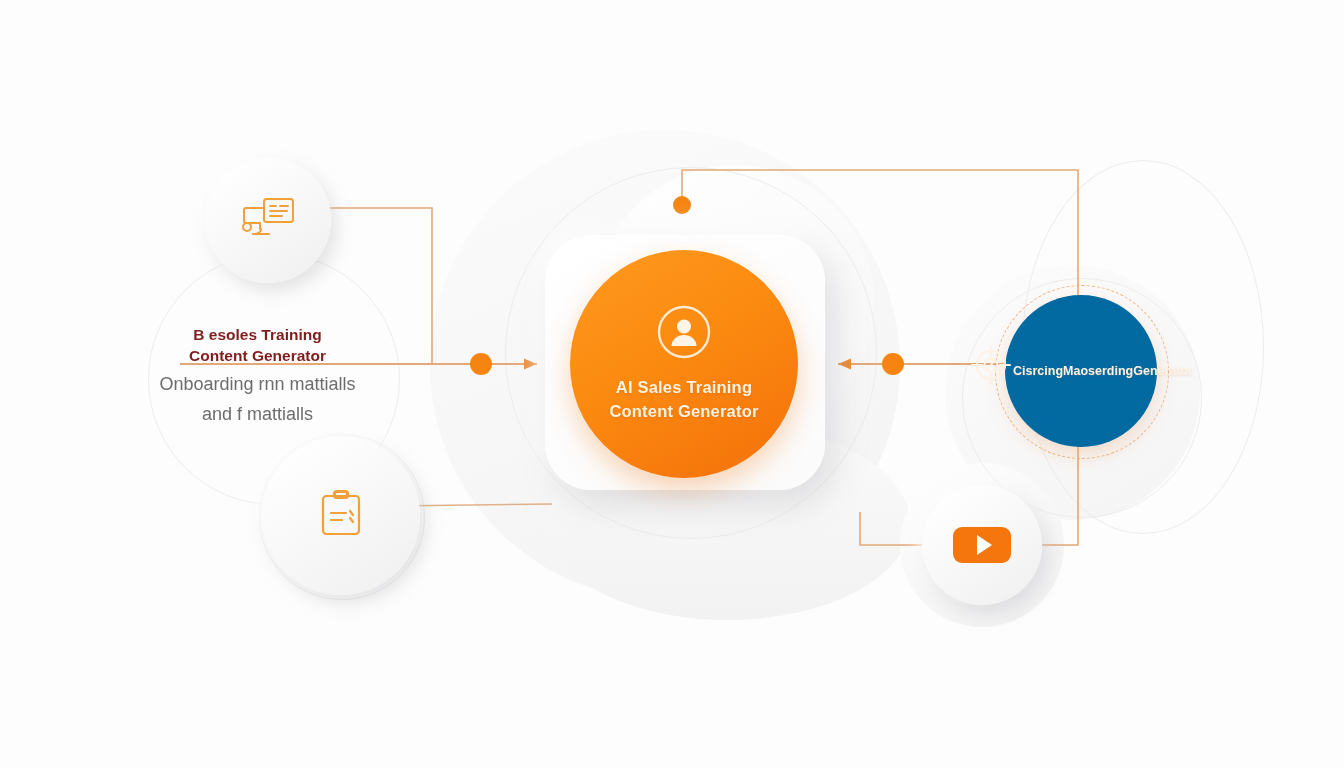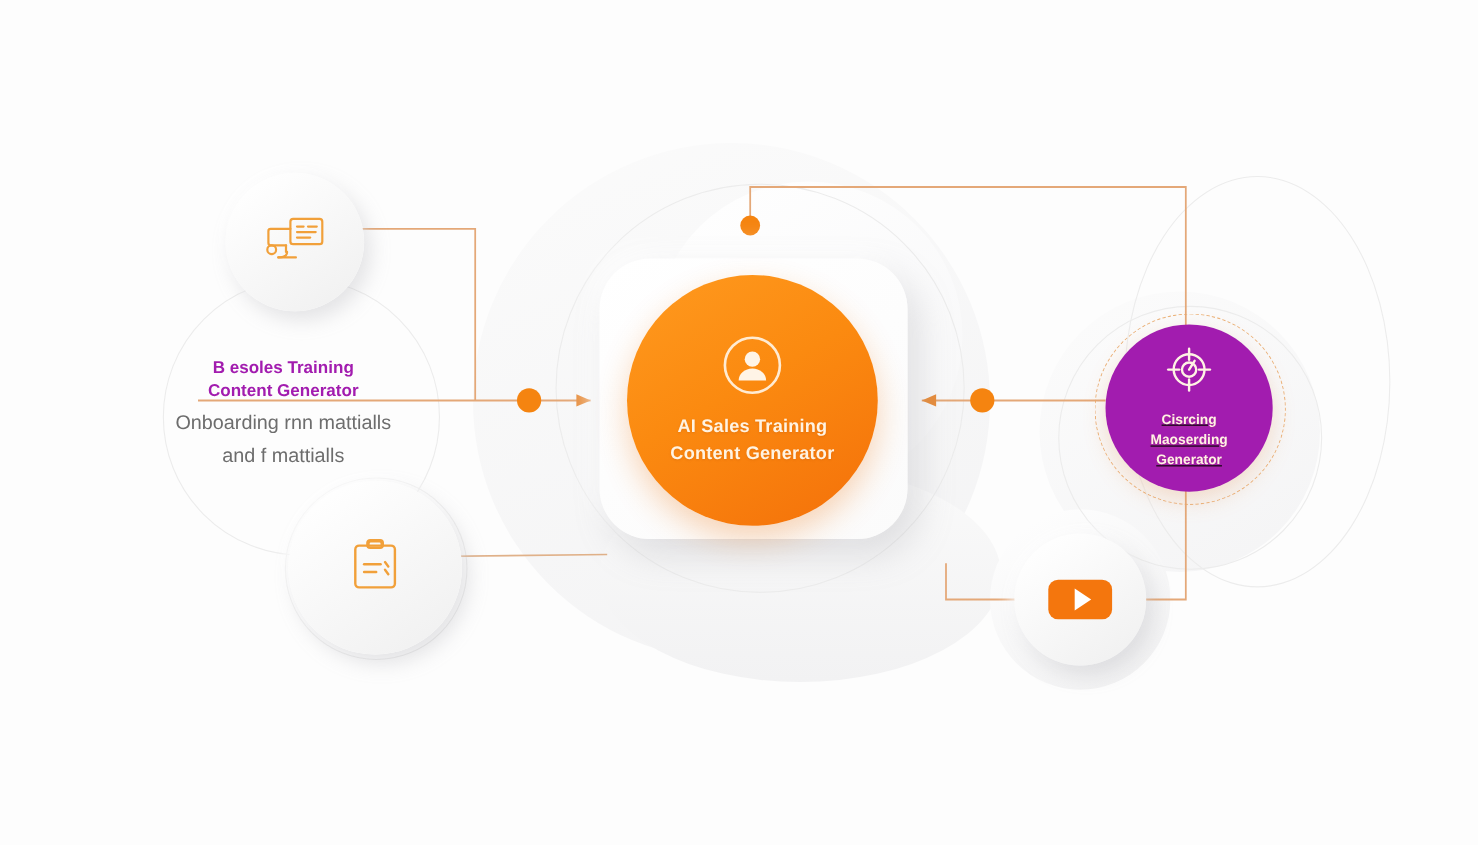--- a/index.html
+++ b/index.html
@@ -90,21 +90,21 @@
 
   
   #left-label {
     position: absolute;
     left: 150px;
     top: 325px;
     width: 215px;
     text-align: center;
   }
   .ll-title {
-    color: #a21caf;
+    color: #7f1d1d;
     font-size: 15.5px;
     font-weight: 700;
     line-height: 1.35;
   }
   .ll-sub {
     margin-top: 5px;
     color: #6d6d6d;
     font-size: 18px;
     font-weight: 400;
     line-height: 1.42;
@@ -121,27 +121,26 @@
     border: 1.6px dashed #E9A96A;
     opacity: .85;
   }
   #right-circle {
     position: absolute;
     left: 1005px;
     top: 295px;
     width: 152px;
     height: 152px;
     border-radius: 50%;
-    background: #a21caf;
+    background: #0369a1;
     box-shadow: 0 8px 20px rgba(230,150,90,0.28);
     display: flex;
-    flex-direction: column;
-    align-items: center;
-    justify-content: center;
-    text-decoration: underline;
+    flex-direction: row;
+    align-items: center;
+    justify-content: center;
   }
   #right-circle .rc-icon { margin-bottom: 9px; }
   .rc-line {
     color: #FFF2E4;
     font-size: 12.5px;
     font-weight: 600;
     line-height: 1.5;
     text-align: center;
     text-shadow: 0 1px 2px rgba(190,110,50,0.22);
   }

